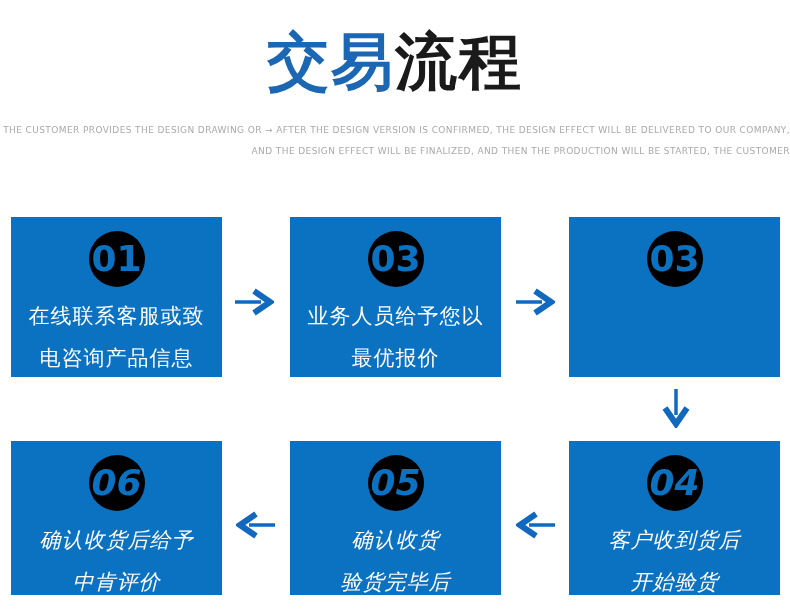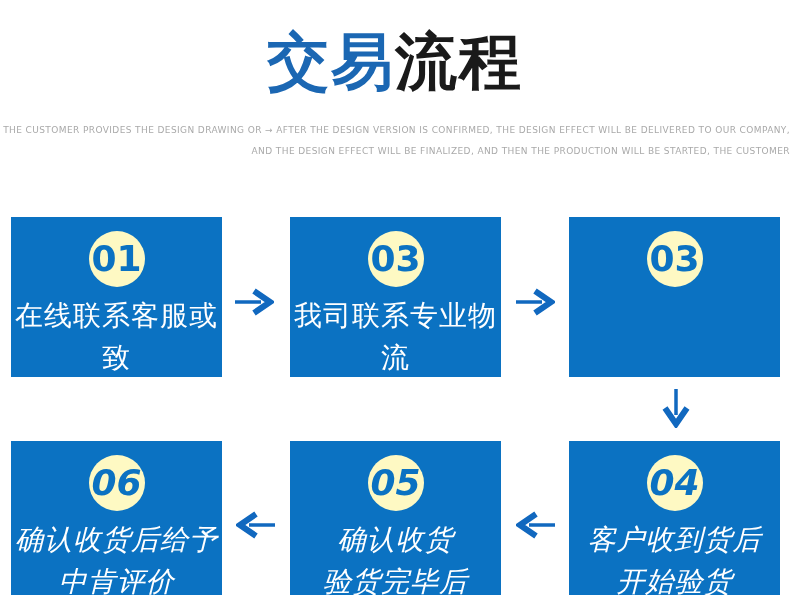--- a/index.html
+++ b/index.html
@@ -56,37 +56,37 @@
   .r1 { top: 209px; width: 211px; height: 160px; }
   .r2 { top: 433px; width: 211px; height: 154px; font-style: italic; }
   .c1 { left: 11px; }
   .c2 { left: 290px; }
   .c3 { left: 569px; }
 
   .num-circle {
     width: 56px;
     height: 56px;
     margin: 14px auto 0 auto;
-    background: #fef9c3;
+    background: #000000;
     border-radius: 50%;
     display: flex;
     align-items: center;
     justify-content: center;
     text-align: center;
   }
   .num-circle .num {
     color: var(--box-blue, #0b72c2);
     font-size: 36px;
     font-weight: 700;
     line-height: 1;
   }
   .step-text {
     margin-top: 8px;
     color: var(--step-text-white, #ffffff);
-    font-size: 28px;
+    font-size: 21px;
     line-height: 42px;
     letter-spacing: 1px;
     font-weight: 400;
   }
 
   
   .arrow {
     position: absolute;
     width: 40px;
     height: 28px;
@@ -119,21 +119,21 @@
       <div>在线联系客服或致</div>
       <div>电咨询产品信息</div>
     </div>
   </div>
 
   <div class="step-box r1 c2">
     <div class="num-circle">
       <span class="num">03</span>
     </div>
     <div class="step-text">
-      <div>我司联系专业物流</div>
+      <div>业务人员给予您以</div>
       <div>最优报价</div>
     </div>
   </div>
 
   <div class="step-box r1 c3">
     <div class="num-circle">
       <span class="num">03</span>
     </div>
   </div>
 

